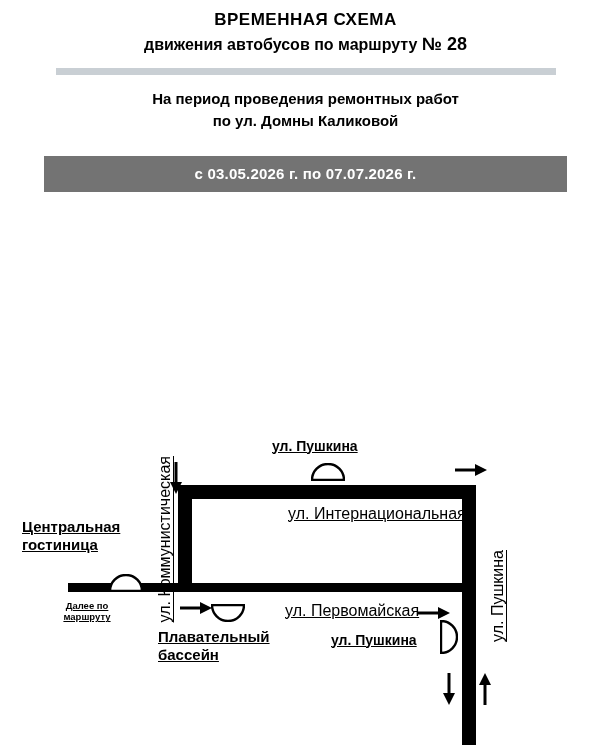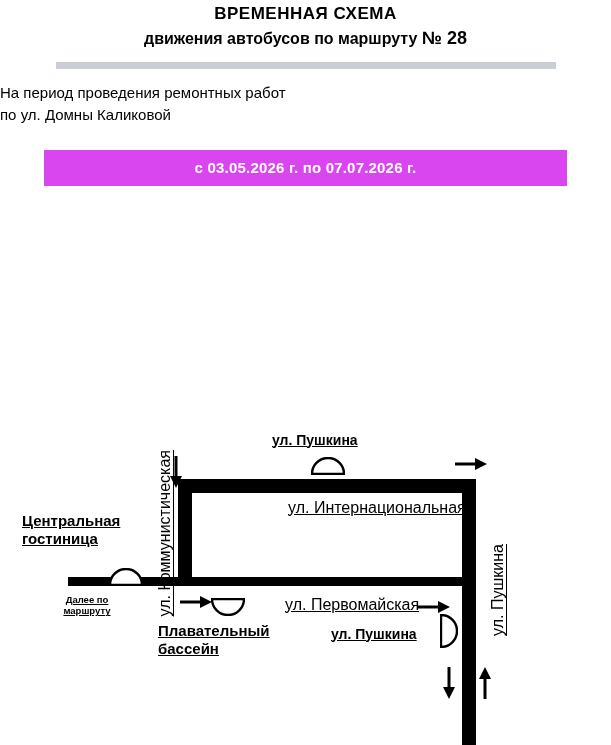--- a/index.html
+++ b/index.html
@@ -11,21 +11,21 @@
     height: 745px;
     background: #ffffff;
     font-family: "Liberation Sans", sans-serif;
     color: #000000;
     position: relative;
     overflow: hidden;
   }
 
   
   .header {
-    padding-top: 4px;
+    padding-top: 10px;
     text-align: center;
   }
   .title-line1 {
     font-size: 17px;
     font-weight: bold;
     letter-spacing: 0.5px;
   }
   .title-line2 {
     font-size: 16px;
     font-weight: bold;
@@ -36,30 +36,31 @@
   }
 
   .divider {
     width: 500px;
     height: 7px;
     background: #c9cfd4;
     margin: 13px auto 0 auto;
   }
 
   .subtitle {
+    text-align: center;
     margin-top: 13px;
     font-size: 15px;
-    font-weight: normal;
+    font-weight: bold;
     line-height: 1.45;
   }
 
   .period-banner {
     width: 523px;
     margin: 24px auto 0 auto;
-    background: #d946ef;
+    background: #737373;
     color: #ffffff;
     text-align: center;
     font-size: 15px;
     font-weight: bold;
     padding: 9px 0 10px 0;
     letter-spacing: 0.2px;
   }
 
   
   .map {

